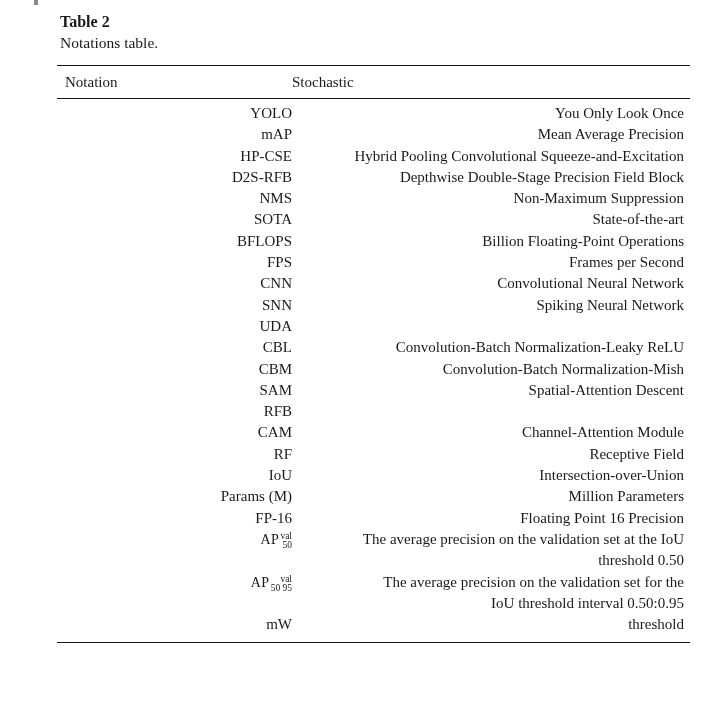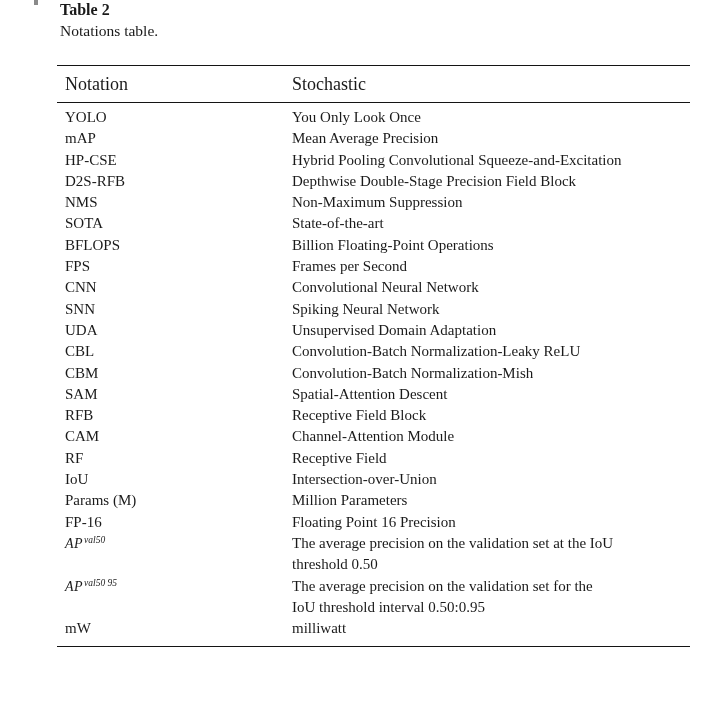--- a/index.html
+++ b/index.html
@@ -19,21 +19,21 @@
     position: absolute;
     left: 34px;
     top: 0;
     width: 4px;
     height: 5px;
     background: #8a8a8a;
   }
   .caption {
     position: absolute;
     left: 60px;
-    top: 0;
+    top: 12px;
   }
   .caption-title {
     font-size: 16px;
     font-weight: bold;
     line-height: 20px;
   }
   .caption-subtitle {
     font-size: 15.5px;
     line-height: 22px;
   }
@@ -48,57 +48,57 @@
     border-top: 1.7px solid #141414;
     height: 0;
     margin: 0;
   }
   .rule-bottom {
     border-top-width: 1.5px;
   }
   .thead {
     display: flex;
     padding: 8px 0 7px 0;
-    font-size: 18px;
+    font-size: 15px;
   }
   .col-notation {
     width: 227px;
     padding-left: 8px;
     box-sizing: content-box;
     flex: 0 0 auto;
   }
   .col-description {
     flex: 1 1 auto;
     max-width: 392px;
   }
   .tbody {
     padding: 4px 0 7px 0;
+    text-align: right;
   }
   .tr {
     display: flex;
     align-items: flex-start;
   }
   .td {
     font-size: 15px;
     line-height: 21.3px;
   }
   
   .mathwrap {
     display: inline-flex;
     align-items: flex-start;
-    font-style: italic;
   }
   .math-base {
     font-size: 14px;
     letter-spacing: 0.5px;
     line-height: 21.3px;
   }
   .math-scripts {
     display: inline-flex;
-    flex-direction: row;
+    flex-direction: column;
     font-size: 9.5px;
     line-height: 9px;
     margin-left: 1px;
     padding-top: 3px;
   }
   .math-sup, .math-sub {
     white-space: pre;
   }
 </style>
 </head>
@@ -154,37 +154,35 @@
       <div class="tr">
         <div class="td col-notation">CNN</div>
         <div class="td col-description">Convolutional Neural Network</div>
       </div>
       <div class="tr">
         <div class="td col-notation">SNN</div>
         <div class="td col-description">Spiking Neural Network</div>
       </div>
       <div class="tr">
         <div class="td col-notation">UDA</div>
-        <div class="td col-description">Unsupervised Domain Adaptation</div>
       </div>
       <div class="tr">
         <div class="td col-notation">CBL</div>
         <div class="td col-description">Convolution-Batch Normalization-Leaky ReLU</div>
       </div>
       <div class="tr">
         <div class="td col-notation">CBM</div>
         <div class="td col-description">Convolution-Batch Normalization-Mish</div>
       </div>
       <div class="tr">
         <div class="td col-notation">SAM</div>
         <div class="td col-description">Spatial-Attention Descent</div>
       </div>
       <div class="tr">
         <div class="td col-notation">RFB</div>
-        <div class="td col-description">Receptive Field Block</div>
       </div>
       <div class="tr">
         <div class="td col-notation">CAM</div>
         <div class="td col-description">Channel-Attention Module</div>
       </div>
       <div class="tr">
         <div class="td col-notation">RF</div>
         <div class="td col-description">Receptive Field</div>
       </div>
       <div class="tr">
@@ -214,17 +212,17 @@
             <span class="math-base">AP</span>
             <span class="math-scripts">
               <span class="math-sup">val</span>
               <span class="math-sub">50 95</span>
             </span>
           </span></div>
         <div class="td col-description">The average precision on the validation set for the<br>IoU threshold interval 0.50:0.95</div>
       </div>
       <div class="tr">
         <div class="td col-notation">mW</div>
-        <div class="td col-description">milliwatt</div>
+        <div class="td col-description">threshold</div>
       </div>
     </div>
   <div class="rule rule-bottom"></div>
 </div>
 
 </body></html>

